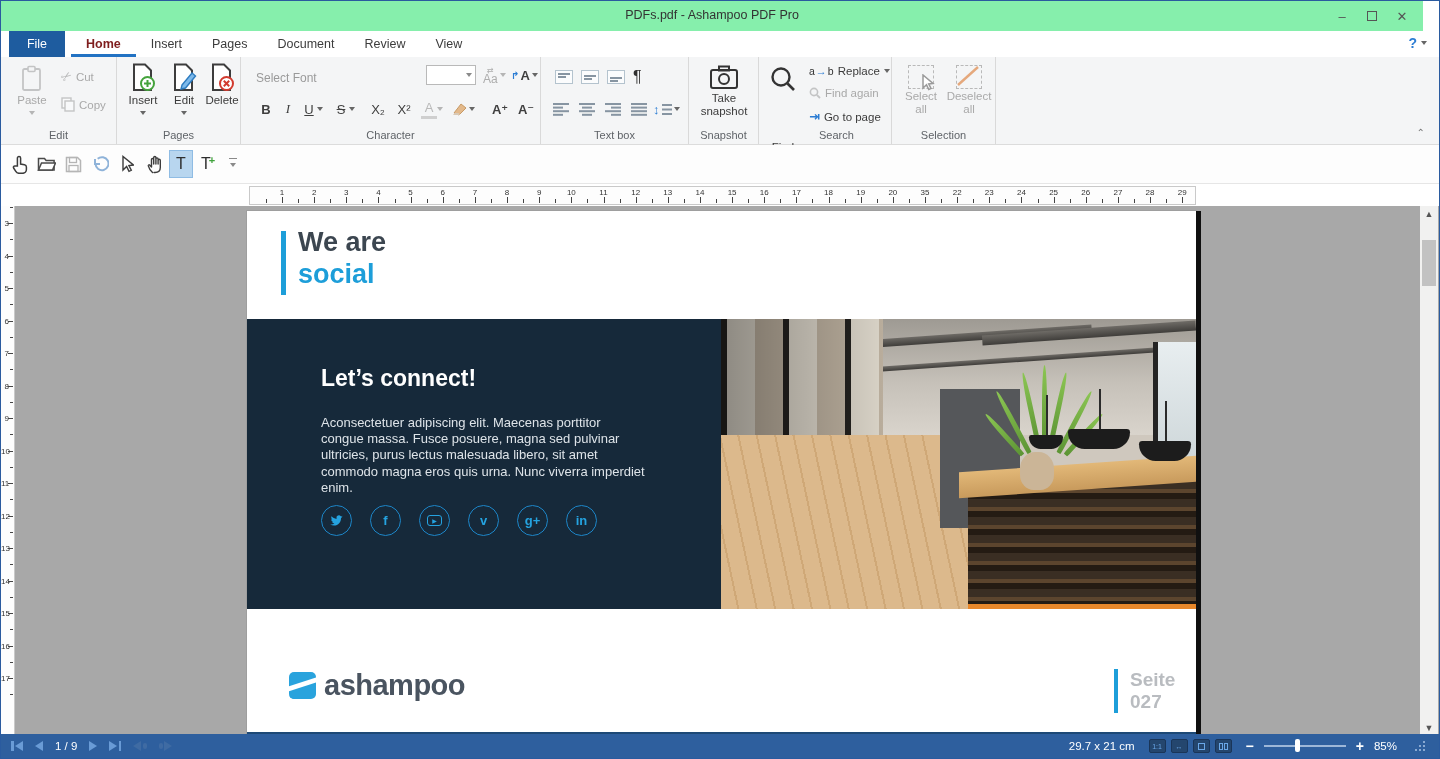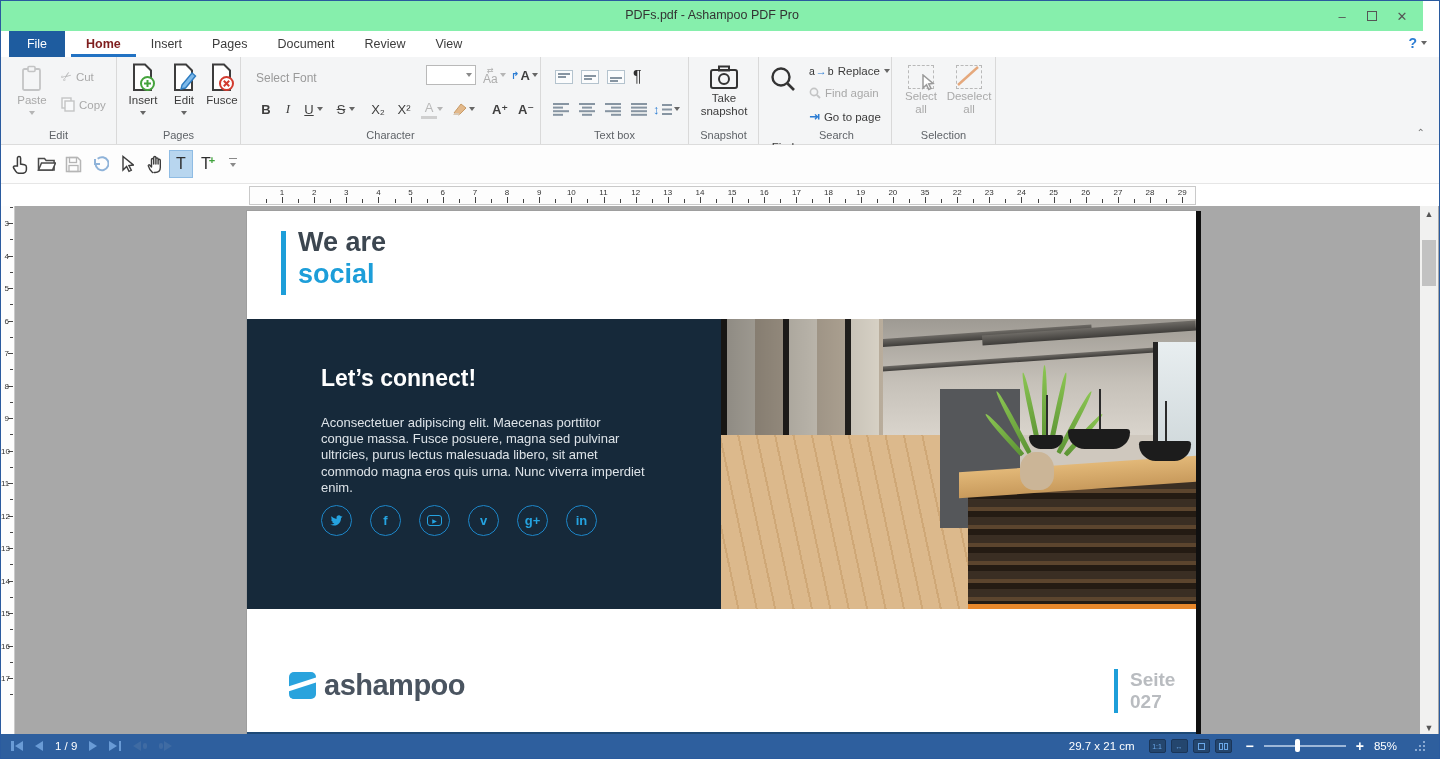--- a/index.html
+++ b/index.html
@@ -240,21 +240,21 @@
         <span class="car"></span>
       </div>
       <div class="rbtn" style="left:86px; top:6px; width:38px;">
         <span class="ico">
           <svg width="26" height="30" viewBox="0 0 26 30">
               <path d="M4 1.5 h11 l6 6 V27 H4 Z" fill="#fff" stroke="#3d3d3d" stroke-width="2"></path>
               <circle cx="17.5" cy="20.5" r="6.5" fill="#fff" stroke="#d23b2f" stroke-width="2"></circle>
               <path d="M14.8 17.8 l5.4 5.4 M20.2 17.8 l-5.4 5.4" stroke="#d23b2f" stroke-width="2"></path>
             </svg>
         </span>
-        <span class="lbl">Fusce</span>
+        <span class="lbl">Delete</span>
       </div>
       <div class="glabel">Pages</div>
     </div>
 
     <div class="grp" style="width:300px;">
       <div class="fontlabel">Select Font</div>
       <div class="combo">
           <span class="car"></span>
         </div>
       <div class="chbtn dis" style="left:242px; top:6px;">

